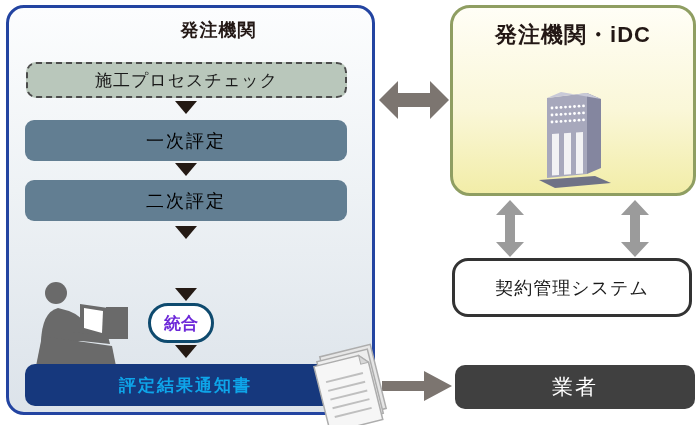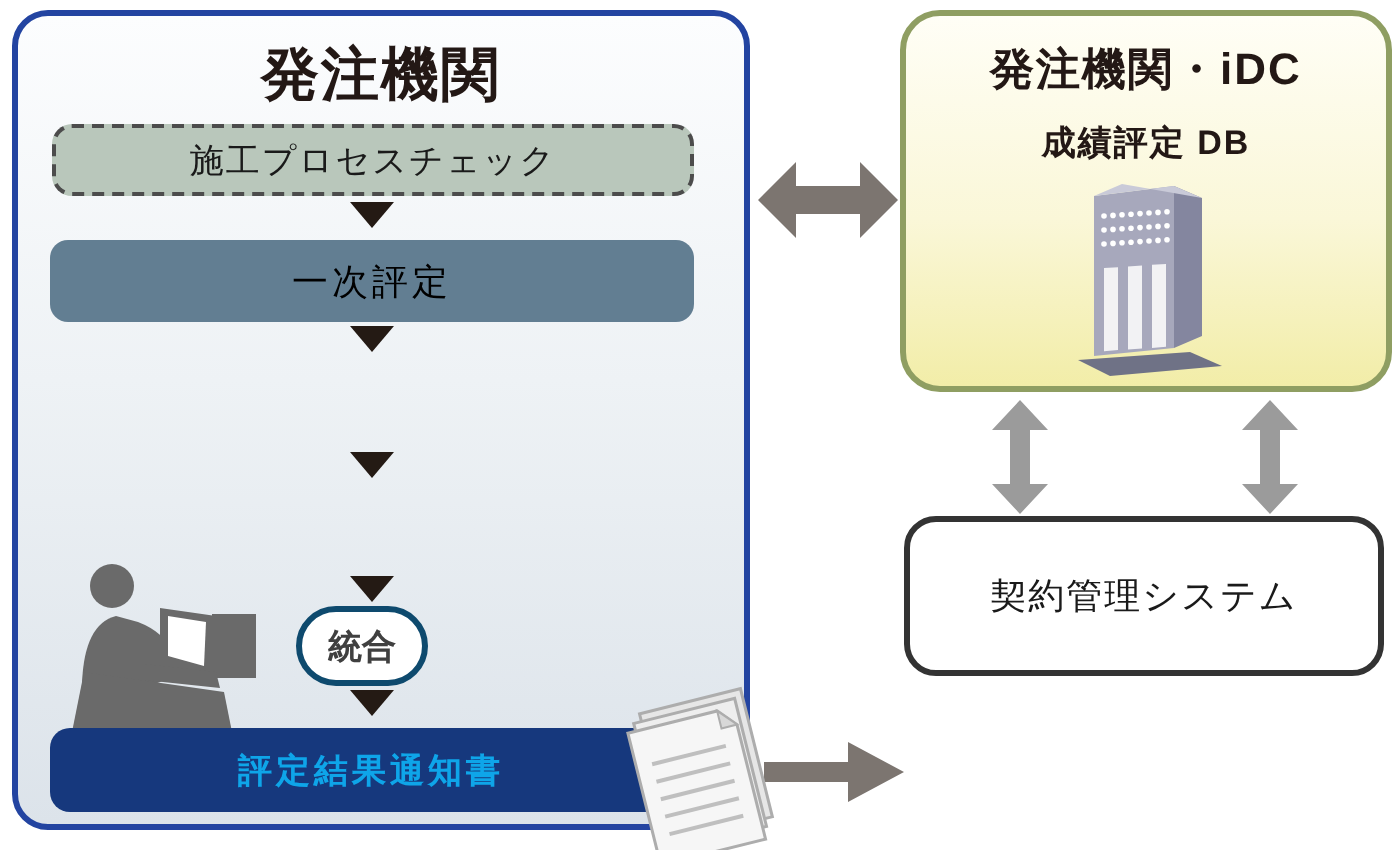--- a/index.html
+++ b/index.html
@@ -8,21 +8,21 @@
     font-family:"Liberation Sans","DejaVu Sans",sans-serif;
   }
   
   .left-panel{
     position:absolute;left:6px;top:5px;width:369px;height:410px;
     box-sizing:border-box;border:3px solid #2344a1;border-radius:18px;
     background:linear-gradient(180deg,#fcfdfe 0%,#eef2f5 45%,#dce3ea 100%);
   }
   .panel-title{
     position:absolute;left:0;top:10px;width:100%;text-align:center;
-    font-size:29px;font-weight:bold;color:#231815;letter-spacing:1px;
+    font-size:18px;font-weight:bold;color:#231815;letter-spacing:1px;padding-left:28px;
   }
   .process-check{
     position:absolute;left:17px;top:54px;width:321px;height:36px;
     box-sizing:border-box;border:2px dashed #4c4c4c;border-radius:10px;
     background:#b9c7bb;display:flex;align-items:center;justify-content:center;
     font-size:17px;color:#1a1a1a;letter-spacing:1px;font-family:Liberation Mono, monospace;
   }
   .tri{
     position:absolute;left:166px;width:0;height:0;
     border-left:11px solid transparent;border-right:11px solid transparent;
@@ -32,21 +32,21 @@
   .step{
     position:absolute;left:16px;width:322px;height:41px;border-radius:9px;
     background:#627e92;display:flex;align-items:center;justify-content:center;
     font-size:18px;color:#000000;letter-spacing:2px;
   }
   .s1{top:112px}.s2{top:172px}.s3{top:235px}
   .oval{
     position:absolute;left:139px;top:295px;width:66px;height:40px;
     box-sizing:border-box;border:3px solid #0e4a6e;border-radius:20px;
     background:#fff;display:flex;align-items:center;justify-content:center;
-    font-size:17px;font-weight:bold;color:#404040;
+    font-size:17px;font-weight:bold;color:#6d28d9;
   }
   .result{
     position:absolute;left:16px;top:356px;width:321px;height:42px;border-radius:10px;
     background:#16387d;display:flex;align-items:center;justify-content:center;
     font-size:17px;font-weight:bold;color:#0ea5e9;letter-spacing:2px;
   }
   .person-svg{position:absolute;left:19px;top:272px;}
   .docs-svg{position:absolute;left:297px;top:334px;z-index:5;}
   
   .idc-panel{
@@ -58,21 +58,21 @@
     position:absolute;left:0;top:12px;width:100%;text-align:center;
     font-size:22px;font-weight:bold;color:#231815;letter-spacing:1px;
   }
   .db-label{
     position:absolute;left:0;top:52px;width:100%;text-align:center;
     font-size:17px;font-weight:bold;color:#231815;letter-spacing:1px;
   }
   .server-svg{position:absolute;left:78px;top:74px;}
   
   .contract-box{
-    position:absolute;left:452px;top:258px;width:240px;height:80px;
+    position:absolute;left:452px;top:258px;width:240px;height:59px;
     box-sizing:border-box;border:3px solid #333;border-radius:16px;background:#fff;
     display:flex;align-items:center;justify-content:center;
     font-size:18px;color:#1a1a1a;letter-spacing:1px;
   }
   .vendor-box{
     position:absolute;left:455px;top:365px;width:240px;height:44px;border-radius:10px;
     background:#404040;display:flex;align-items:center;justify-content:center;
     font-size:21px;color:#fff;letter-spacing:2px;
   }
   
@@ -88,20 +88,21 @@
 
   <div class="left-panel">
     <div class="panel-title">発注機関</div>
 
     <div class="process-check">施工プロセスチェック</div>
     <div class="tri t1"></div>
 
     <div class="step s1">一次評定</div>
     <div class="tri t2"></div>
 
+    <div class="step s2">二次評定</div>
     <div class="tri t3"></div>
 
     <div class="tri t4"></div>
 
     <svg class="person-svg" width="112" height="88" viewBox="0 0 112 88">
       <g fill="#6a6a6a">
         <circle cx="28" cy="13" r="11"></circle>
         <path d="M13,62 Q14,32 30,28 L41,31 Q54,36 58,46 L60,58 L44,64 Z"></path>
         <path d="M8,86 L14,56 L84,66 L88,86 Z"></path>
         <polygon points="52,24 80,28 80,60 52,54"></polygon>
@@ -132,21 +133,20 @@
       </g>
     </svg>
   </div>
 
   <svg class="h-arrow" width="70" height="44" viewBox="0 0 70 44">
     <polygon points="0,22 19,3 19,15 51,15 51,3 70,22 51,41 51,29 19,29 19,41" fill="#7c7570"></polygon>
   </svg>
 
   <div class="idc-panel">
     <div class="idc-title">発注機関・iDC</div>
-    <div class="db-label">成績評定 DB</div>
 
     <svg class="server-svg" width="86" height="110" viewBox="0 0 86 110">
       <polygon points="8,98 64,94 80,101 24,106" fill="#6f7286"></polygon>
       <polygon points="16,16 56,11 56,92 16,96" fill="#a7a8bc"></polygon>
       <polygon points="56,11 70,17 70,86 56,92" fill="#84869f"></polygon>
       <polygon points="16,16 30,10 70,17 56,11" fill="#c9cad8"></polygon>
       <g fill="#ffffff">
         <circle cx="21" cy="26" r="1.4"></circle>
           <circle cx="25.5" cy="25.7" r="1.4"></circle>
           <circle cx="30" cy="25.4" r="1.4"></circle>
@@ -186,14 +186,15 @@
   <svg class="v-arrow-2" width="28" height="57" viewBox="0 0 28 57">
     <polygon points="14,0 28,15 19,15 19,42 28,42 14,57 0,42 9,42 9,15 0,15" fill="#9b9b9b"></polygon>
   </svg>
 
   <div class="contract-box">契約管理システム</div>
 
   <svg class="r-arrow" width="70" height="32" viewBox="0 0 70 32">
     <polygon points="0,11 42,11 42,1 70,16 42,31 42,21 0,21" fill="#7c7570"></polygon>
   </svg>
 
+  <div class="vendor-box">業者</div>
 
 </div>
 
 </body></html>

